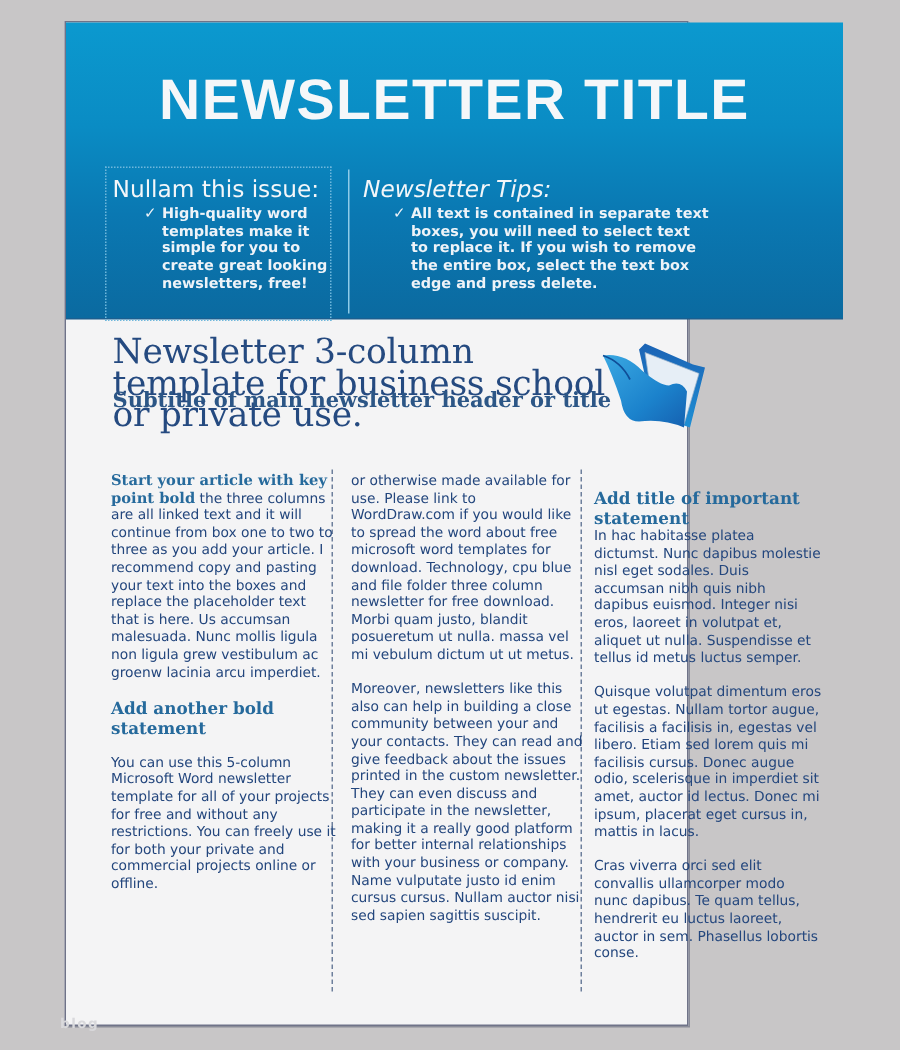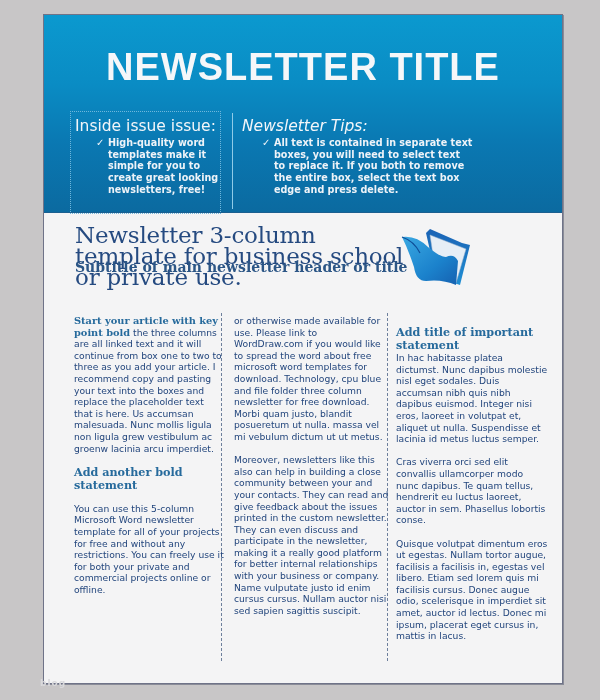--- a/index.html
+++ b/index.html
@@ -6,21 +6,21 @@
     body {
       width: 600px; height: 700px;
       background: #c8c6c7;
       position: relative;
       overflow: hidden;
       font-family: "DejaVu Sans", sans-serif;
     }
     .page {
       position: absolute;
       left: 43px; top: 14px;
-      width: 520px; height: 670px;
+      width: 416px; height: 670px;
       background: #f4f4f5;
       border: 1px solid #6f7388;
       box-shadow: 1px 1px 0 #8a8c98;
       box-sizing: border-box;
     }
     .header {
       position: absolute;
       left: 0; top: 0;
       width: 518px; height: 197px;
       background: linear-gradient(#0b99cf 0%, #0a8cc4 35%, #0a78b2 65%, #0b6aa0 100%);
@@ -147,34 +147,34 @@
   </style>
 </head>
 <body>
 
 <div class="page">
 
   <div class="header">
     <div class="title">NEWSLETTER TITLE</div>
 
     <div class="inside-box"></div>
-    <div class="box-heading inside-heading">Inside issue issue:</div>
+    <div class="box-heading inside-heading">Nullam this issue:</div>
     <div class="tip-list inside-list">
       <div style="position:relative;">
         <span class="check">✓</span>
         <span>High-quality word templates make it simple for you to create great looking newsletters, free!</span>
       </div>
     </div>
 
     <div class="tips-divider"></div>
     <div class="box-heading tips-heading">Newsletter Tips:</div>
     <div class="tip-list tips-list">
       <div style="position:relative;">
         <span class="check">✓</span>
-        <span>All text is contained in separate text boxes, you will need to select text to replace it. If you both to remove the entire box, select the text box edge and press delete.</span>
+        <span>All text is contained in separate text boxes, you will need to select text to replace it. If you wish to remove the entire box, select the text box edge and press delete.</span>
       </div>
     </div>
   </div>
 
   <div class="headline">Newsletter 3-column template for business school or private use.</div>
   <div class="subtitle">Subtitle of main newsletter header or title</div>
 
   <div class="folder">
     <svg width="80" height="70" viewBox="0 0 80 70">
       <defs>
@@ -204,19 +204,19 @@
     <p>You can use this 5-column Microsoft Word newsletter template for all of your projects for free and without any restrictions. You can freely use it for both your private and commercial projects online or offline.</p>
   </div>
 
   <div class="col col2">
     <p>or otherwise made available for use. Please link to WordDraw.com if you would like to spread the word about free microsoft word templates for download. Technology, cpu blue and file folder three column newsletter for free download. Morbi quam justo, blandit posueretum ut nulla. massa vel mi vebulum dictum ut ut metus.</p>
     <p>Moreover, newsletters like this also can help in building a close community between your and your contacts. They can read and give feedback about the issues printed in the custom newsletter. They can even discuss and participate in the newsletter, making it a really good platform for better internal relationships with your business or company. Name vulputate justo id enim cursus cursus. Nullam auctor nisi sed sapien sagittis suscipit.</p>
   </div>
 
   <div class="col col3">
     <h3>Add title of important statement</h3>
-    <p>In hac habitasse platea dictumst. Nunc dapibus molestie nisl eget sodales. Duis accumsan nibh quis nibh dapibus euismod. Integer nisi eros, laoreet in volutpat et, aliquet ut nulla. Suspendisse et lacinia id metus luctus semper.</p>
+    <p>In hac habitasse platea dictumst. Nunc dapibus molestie nisl eget sodales. Duis accumsan nibh quis nibh dapibus euismod. Integer nisi eros, laoreet in volutpat et, aliquet ut nulla. Suspendisse et tellus id metus luctus semper.</p>
+    <p>Quisque volutpat dimentum eros ut egestas. Nullam tortor augue, facilisis a facilisis in, egestas vel libero. Etiam sed lorem quis mi facilisis cursus. Donec augue odio, scelerisque in imperdiet sit amet, auctor id lectus. Donec mi ipsum, placerat eget cursus in, mattis in lacus.</p>
     <p>Cras viverra orci sed elit convallis ullamcorper modo nunc dapibus. Te quam tellus, hendrerit eu luctus laoreet, auctor in sem. Phasellus lobortis conse.</p>
-    <p>Quisque volutpat dimentum eros ut egestas. Nullam tortor augue, facilisis a facilisis in, egestas vel libero. Etiam sed lorem quis mi facilisis cursus. Donec augue odio, scelerisque in imperdiet sit amet, auctor id lectus. Donec mi ipsum, placerat eget cursus in, mattis in lacus.</p>
   </div>
 </div>
 
 <div class="watermark">blog</div>
 
 </body></html>

